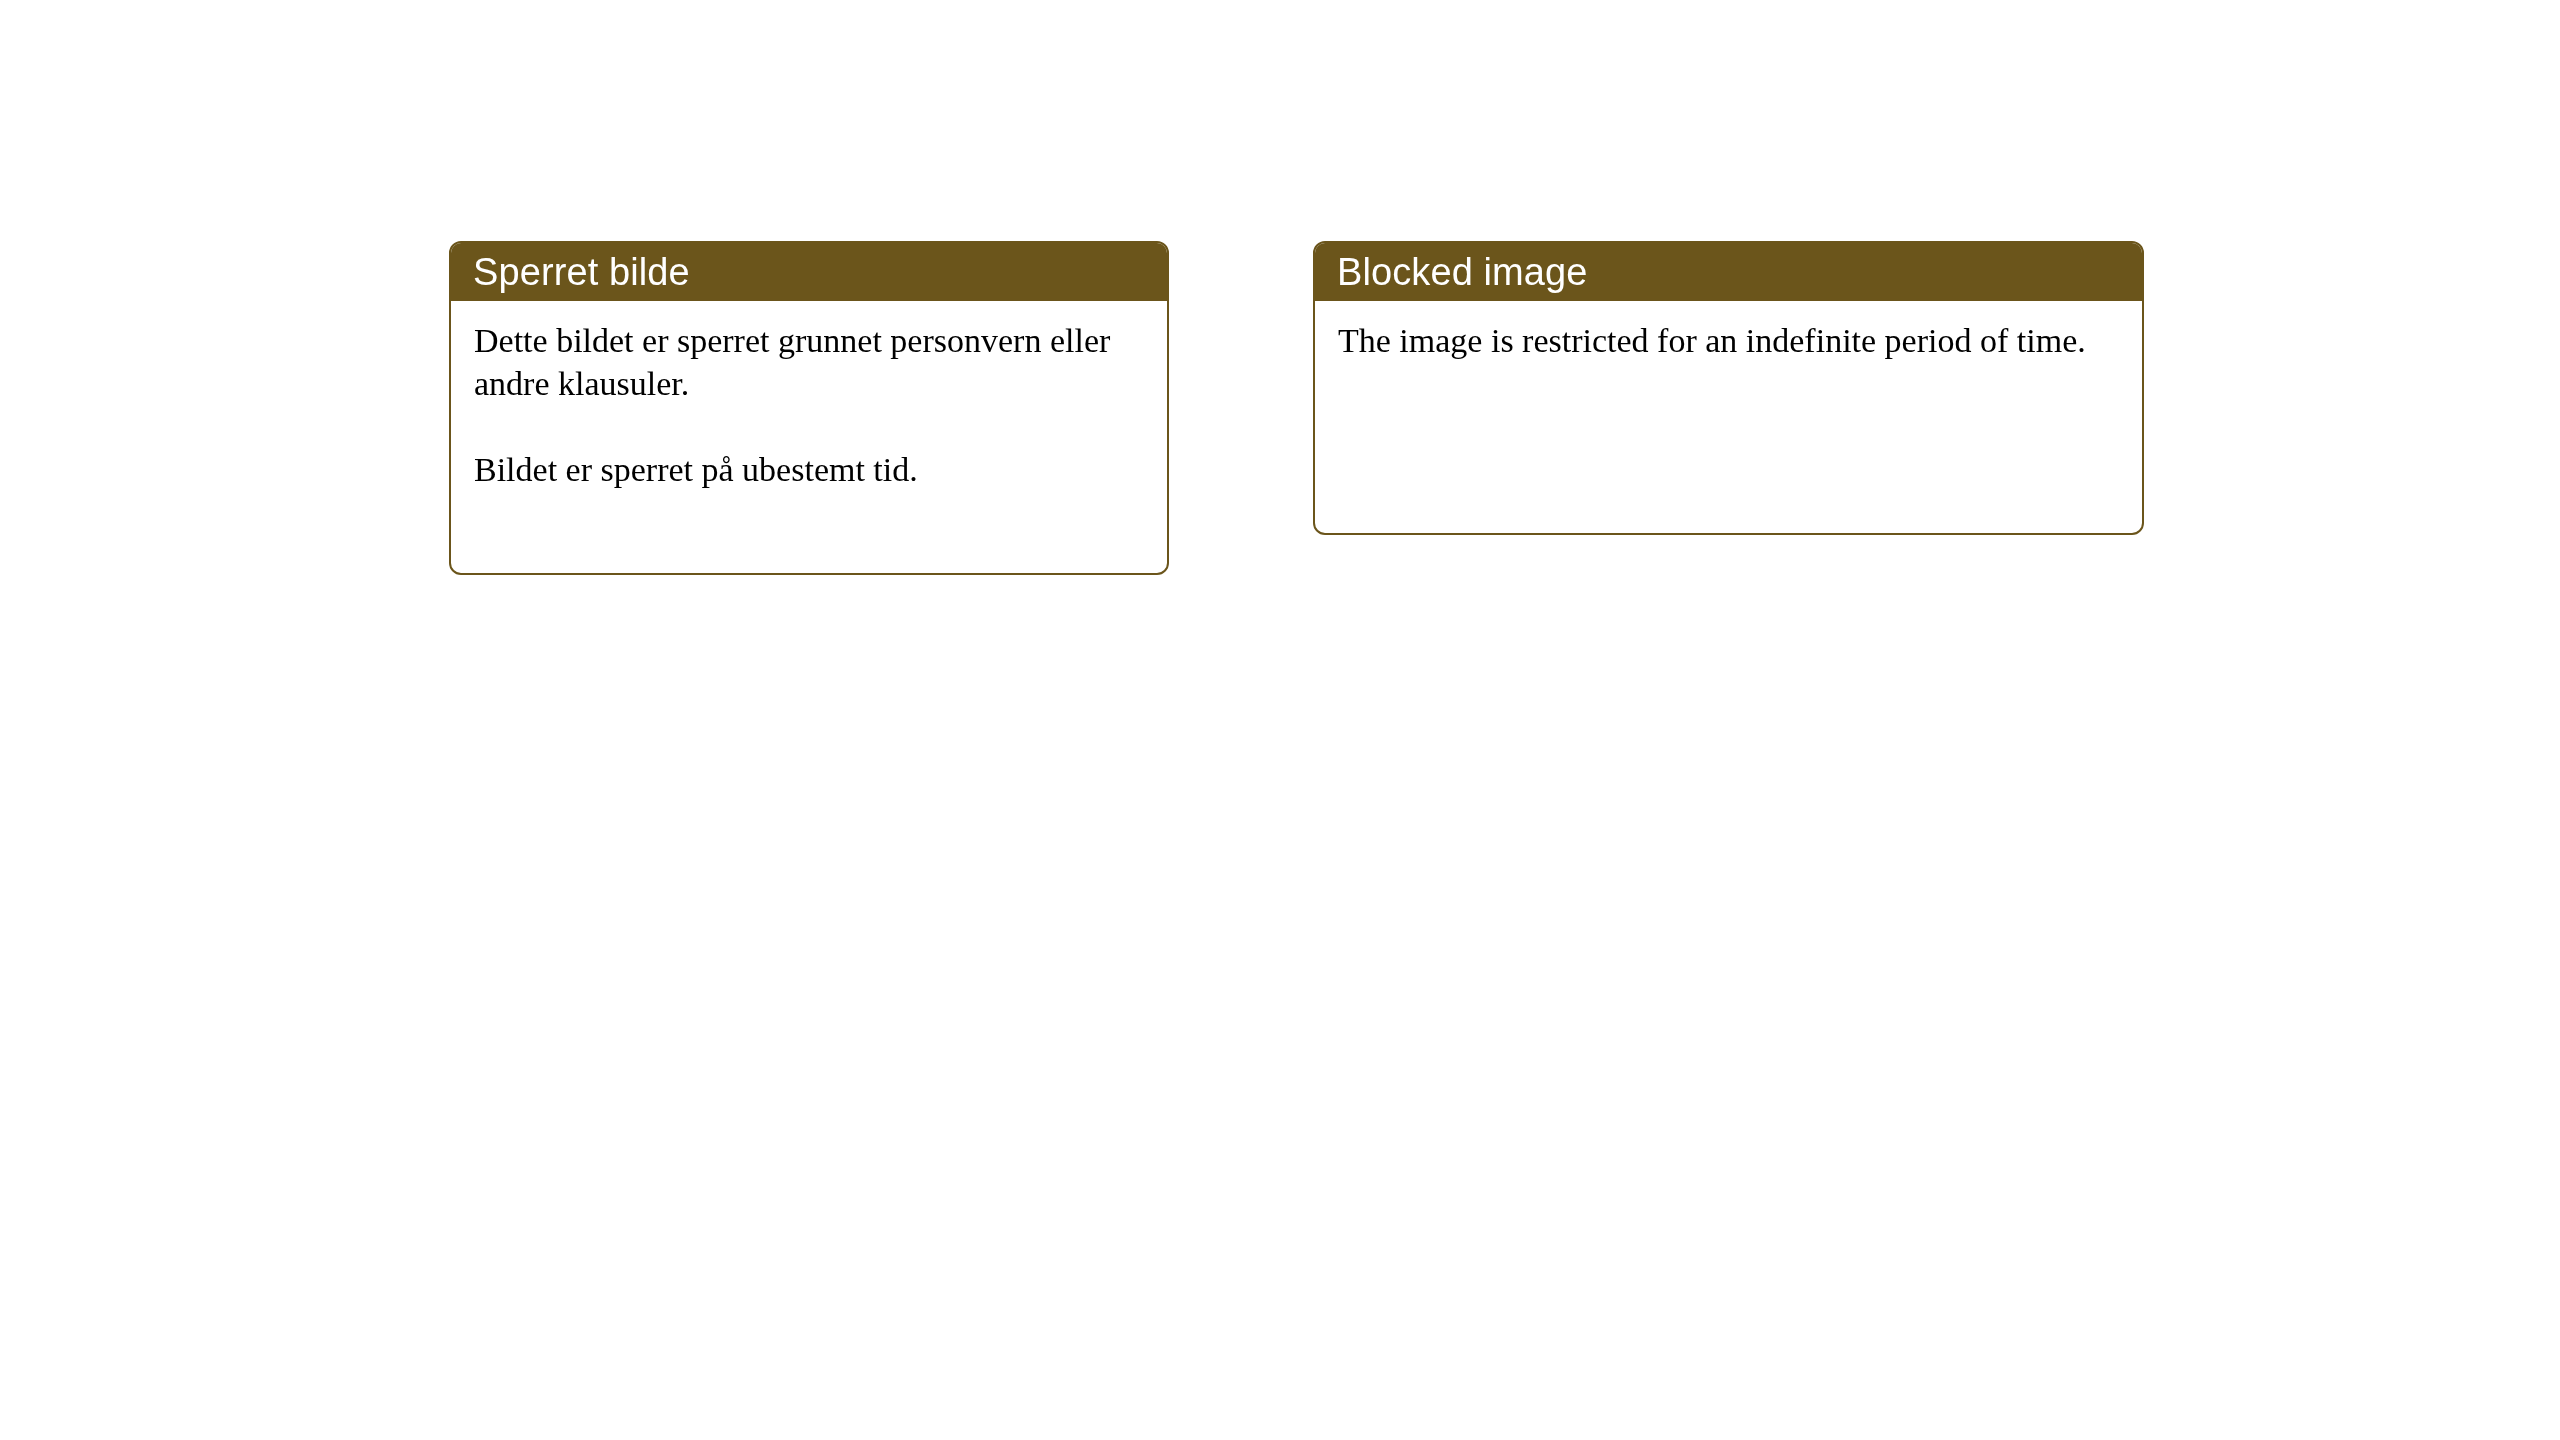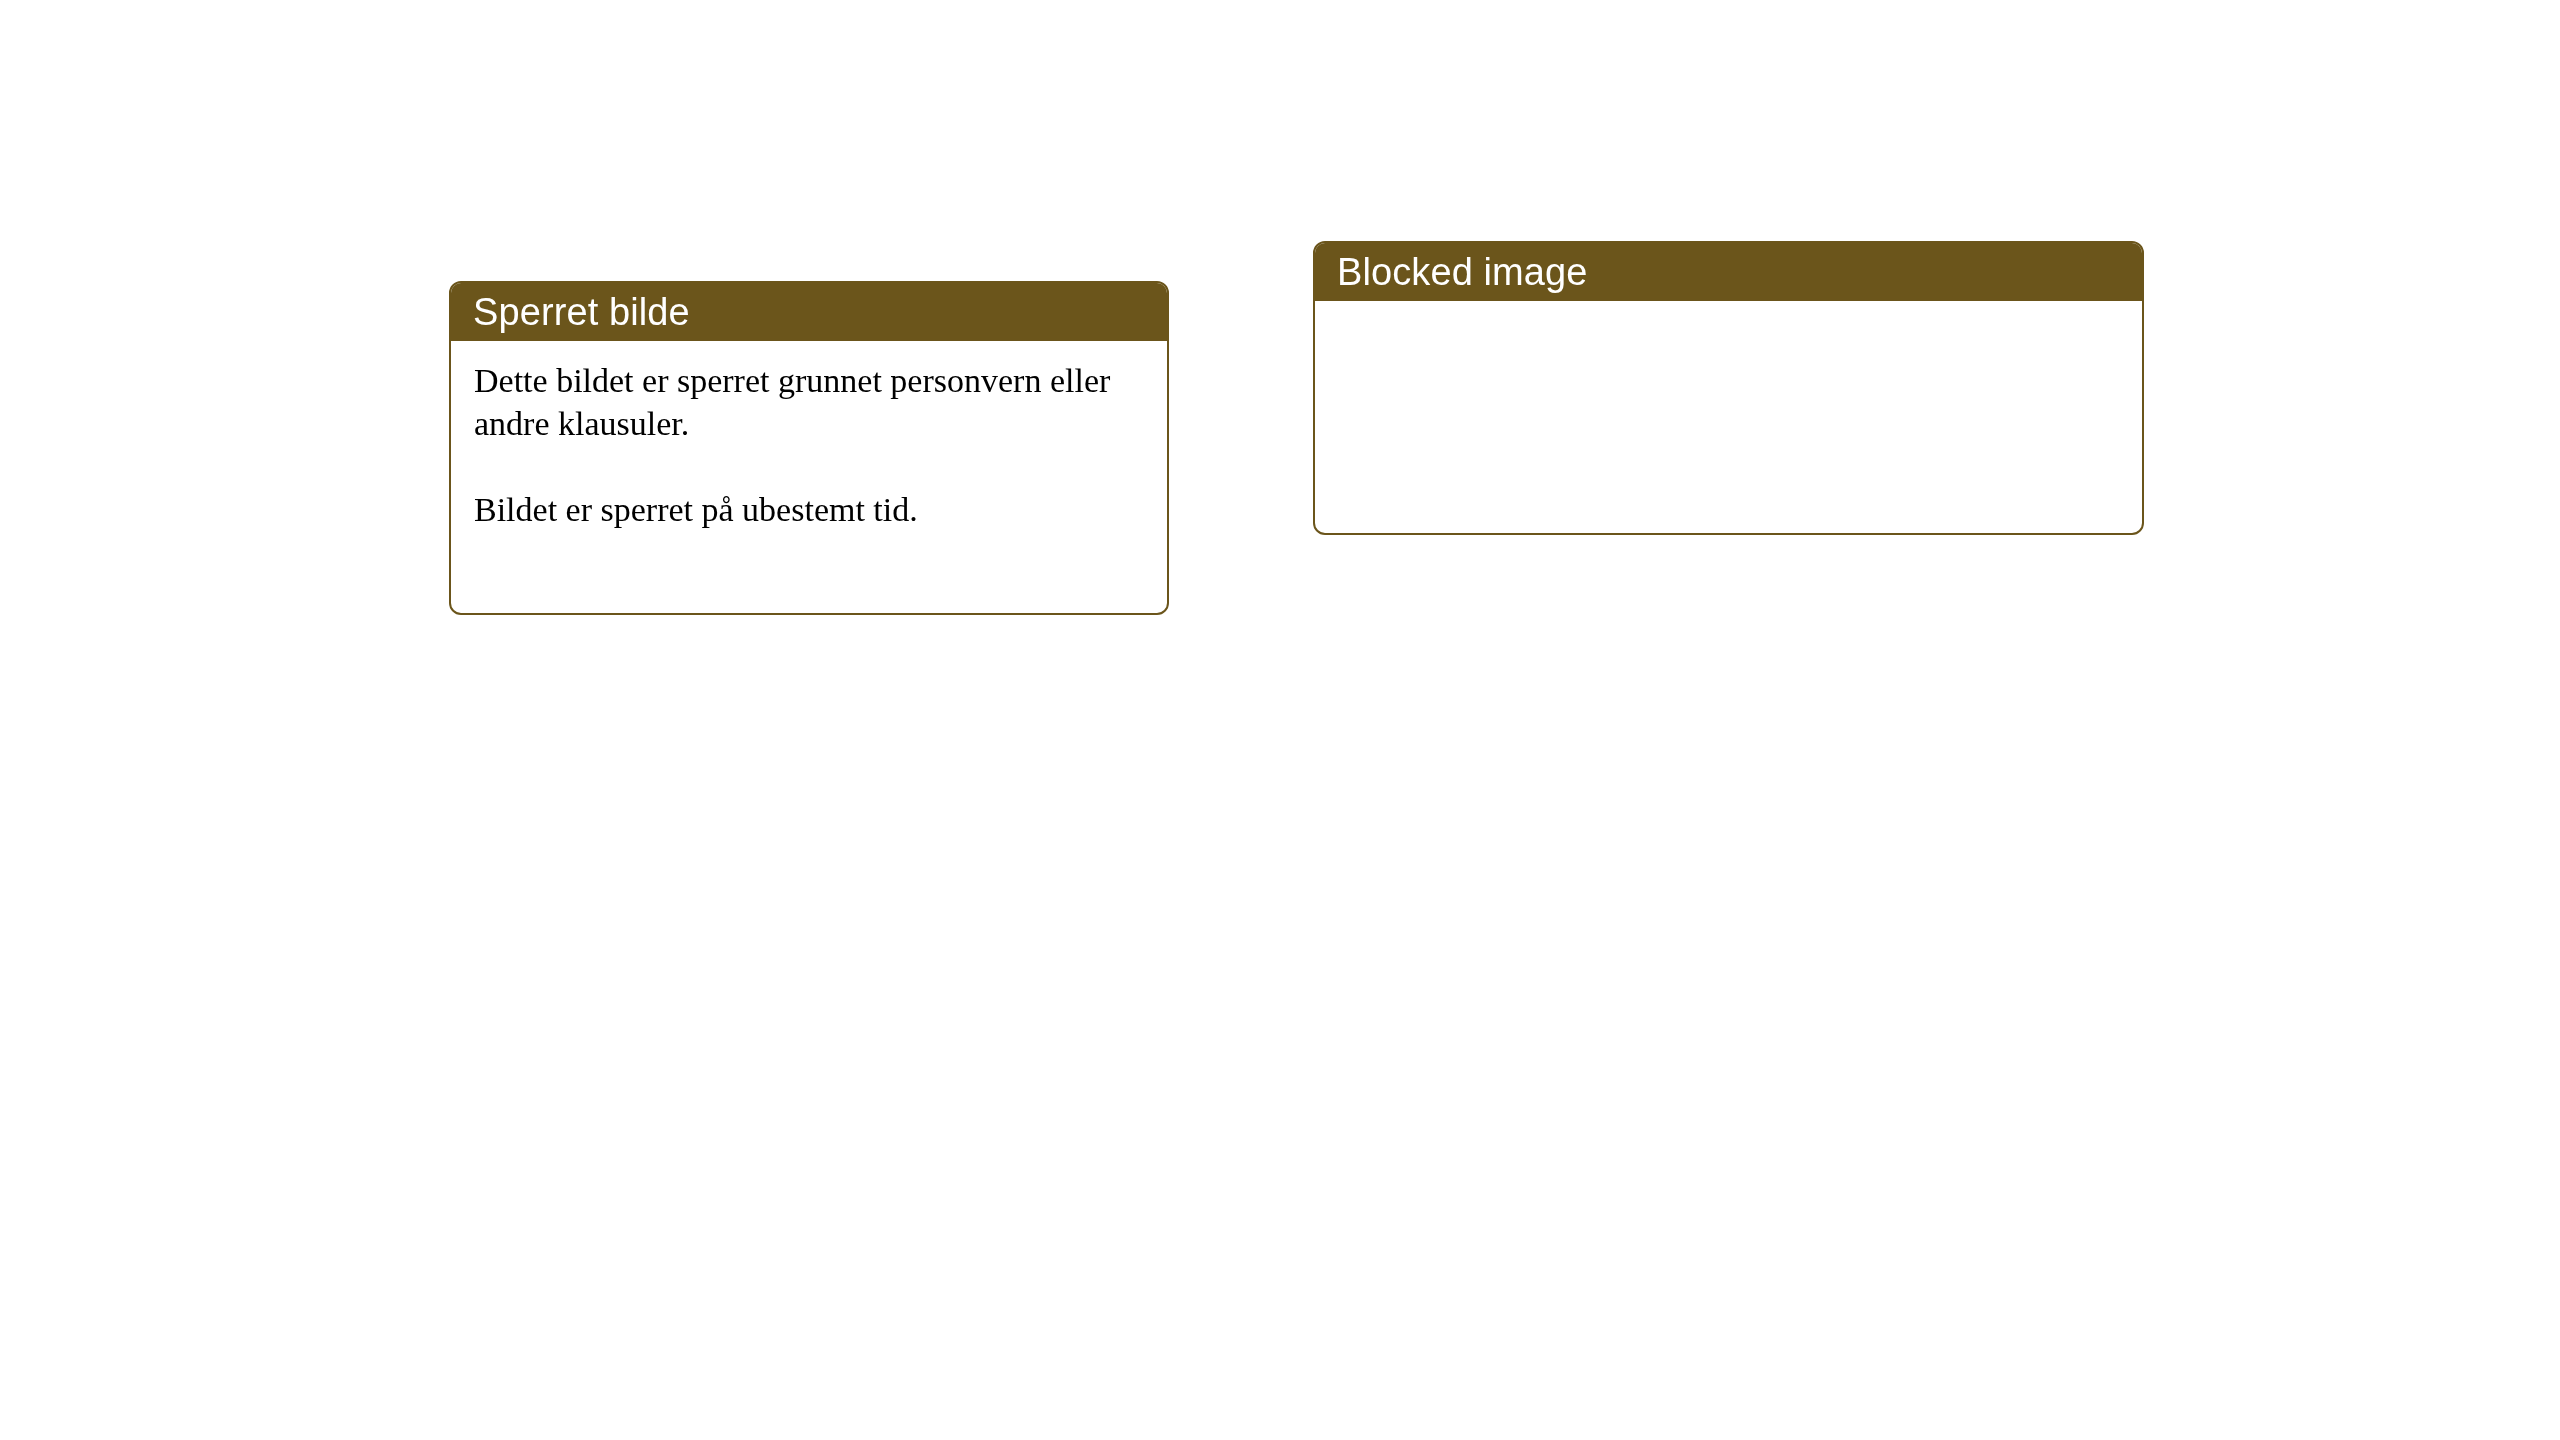--- a/index.html
+++ b/index.html
@@ -68,21 +68,20 @@
   .notice-card .card-paragraph + .card-paragraph {
     margin-top: 43px;
   }
 
   
   #card-no {
     left: 449px;
     top: 241px;
     width: 720px;
     height: 334px;
-    margin-top: 40px;
   }
 
   #card-en {
     left: 1313px;
     top: 241px;
     width: 831px;
     height: 294px;
   }
 </style>
 </head>
@@ -98,16 +97,17 @@
       <p class="card-paragraph">Dette bildet er sperret grunnet personvern eller andre klausuler.</p>
       <p class="card-paragraph">Bildet er sperret på ubestemt tid.</p>
     </div>
   </section>
 
   <section class="notice-card" id="card-en">
     <div class="card-header">
       <span class="card-title">Blocked image</span>
     </div>
     <div class="card-body">
+      <p class="card-paragraph">The image is restricted for an indefinite period of time.</p>
     </div>
   </section>
 
 </div>
 
 </body></html>

